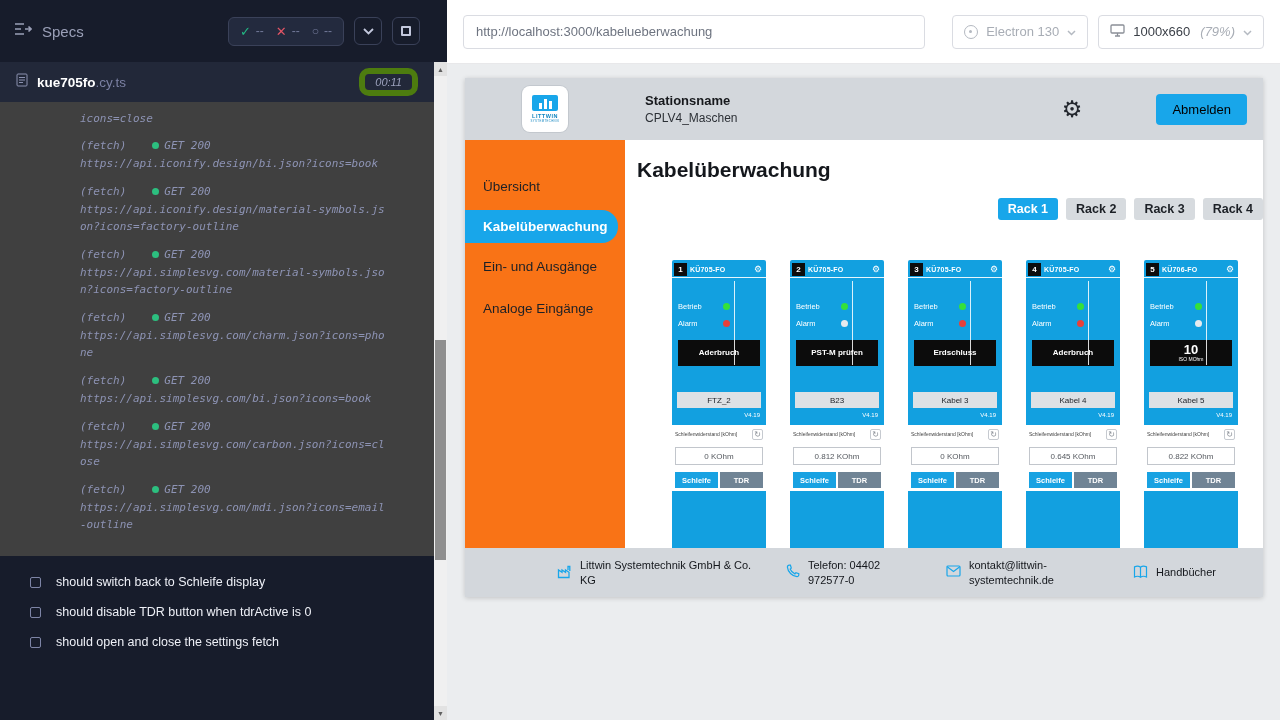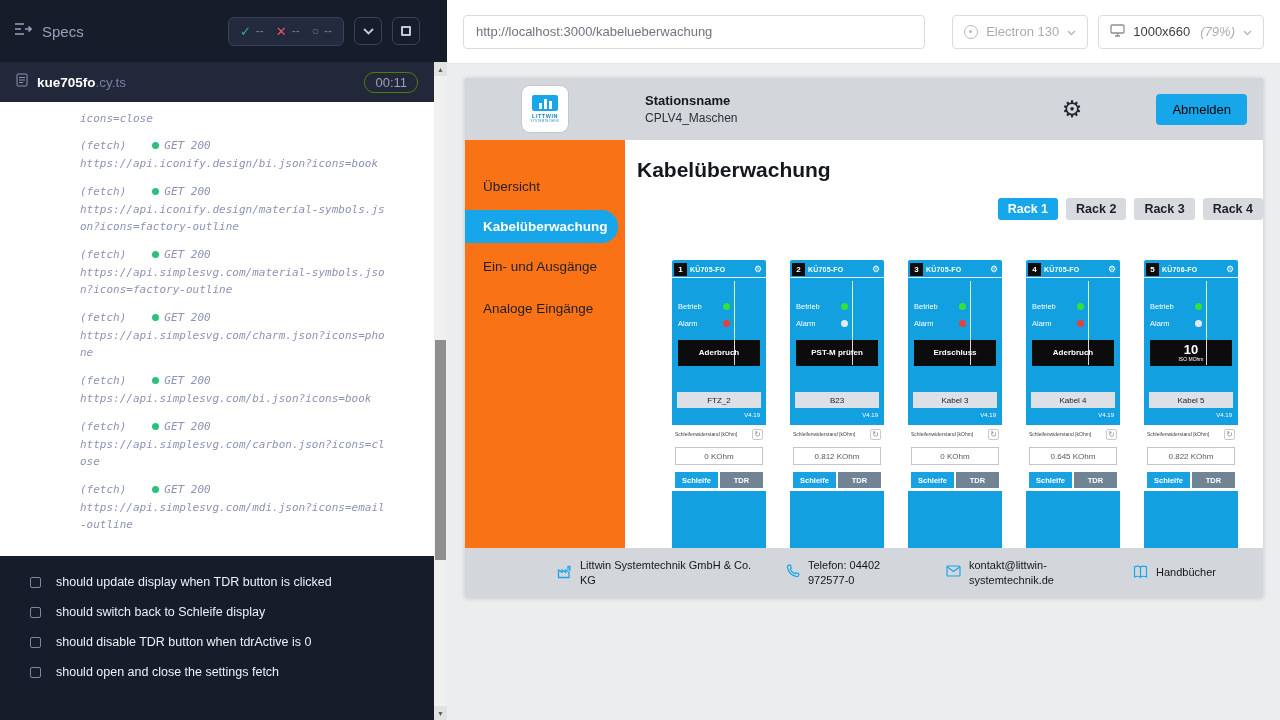--- a/index.html
+++ b/index.html
@@ -13,22 +13,22 @@
   .specs-label { color:#9ba0b8; font-size:15px; }
   .sb-sp { flex:1; }
   .stats { display:flex; align-items:center; gap:12px; background:#232a3e; border:1px solid #3a4159; border-radius:6px; padding:6px 11px; font-size:12px; color:#737a9a; }
   .stat { display:flex; align-items:center; gap:5px; }
   .st-check { color:#23b884; font-size:13px; } .st-cross { color:#e25566; font-size:13px; } .st-circ { color:#737a9a; font-size:12px; }
   .icon-btn { width:28px; height:28px; border:1px solid #3a4159; border-radius:6px; display:flex; align-items:center; justify-content:center; background:transparent; cursor:pointer; }
   .stop-sq { width:10px; height:10px; border:2px solid #c3c8dd; border-radius:1px; }
   .spec-row { height:40px; flex:0 0 auto; background:#222839; display:flex; align-items:center; padding:0 16px; gap:9px; }
   .spec-name { font-size:13.5px; font-weight:bold; color:#ffffff; }
   .spec-ext { color:#7b81a3; font-weight:normal; }
-  .spec-time { margin-left:auto; border:1px solid #4d7c0f; border-radius:10px; padding:2px 10px; font-size:13px; color:#9ba0bb; }
-  .log { flex:0 0 auto; background:#ffffff; padding:8px 44px 12px 80px; font-family:"DejaVu Sans Mono", monospace; font-style:italic; font-size:11px; color:#8d93b4; line-height:17px; }
+  .spec-time { margin-left:auto; border:6px solid #4d7c0f; border-radius:10px; padding:2px 10px; font-size:11px; color:#9ba0bb;font-style:italic; }
+  .log { flex:0 0 auto; background:#404040; padding:8px 44px 12px 80px; font-family:"DejaVu Sans Mono", monospace; font-style:italic; font-size:11px; color:#8d93b4; line-height:17px; }
   .log-partial { margin-bottom:10px; word-break:break-all; }
   .log-entry { margin-bottom:11px; cursor:pointer; }
   .log-head { display:flex; align-items:center; gap:26px; margin-bottom:1px; }
   .g-dot { width:7px; height:7px; border-radius:50%; background:#2cbf7f; display:inline-block; margin-right:5px; flex:0 0 auto; }
   .log-status { display:flex; align-items:center; }
   .log-url { word-break:break-all; }
   .tests { flex:1; padding:14px 16px 0 16px; display:flex; flex-direction:column; gap:6px; }
   .test-row { display:flex; align-items:center; gap:15px; padding:5px 0 5px 14px; font-size:12.5px; color:#eef0f7; cursor:pointer; }
   .test-box { width:11px; height:11px; border:1.5px solid #7d84a6; border-radius:2px; flex:0 0 auto; }
 
@@ -230,24 +230,20 @@
             <span>GET 200</span>
           </span>
         </div>
       <div class="log-url">https://api.simplesvg.com/mdi.json?icons=email-outline</div>
     </div>
   </div>
 
   <div class="tests">
     <div class="test-row">
         <span class="test-box"></span>
-        <span>should update display when TDR button is clicked</span>
-      </div>
-    <div class="test-row">
-        <span class="test-box"></span>
         <span>should switch back to Schleife display</span>
       </div>
     <div class="test-row">
         <span class="test-box"></span>
         <span>should disable TDR button when tdrActive is 0</span>
       </div>
     <div class="test-row">
         <span class="test-box"></span>
         <span>should open and close the settings fetch</span>
       </div>

